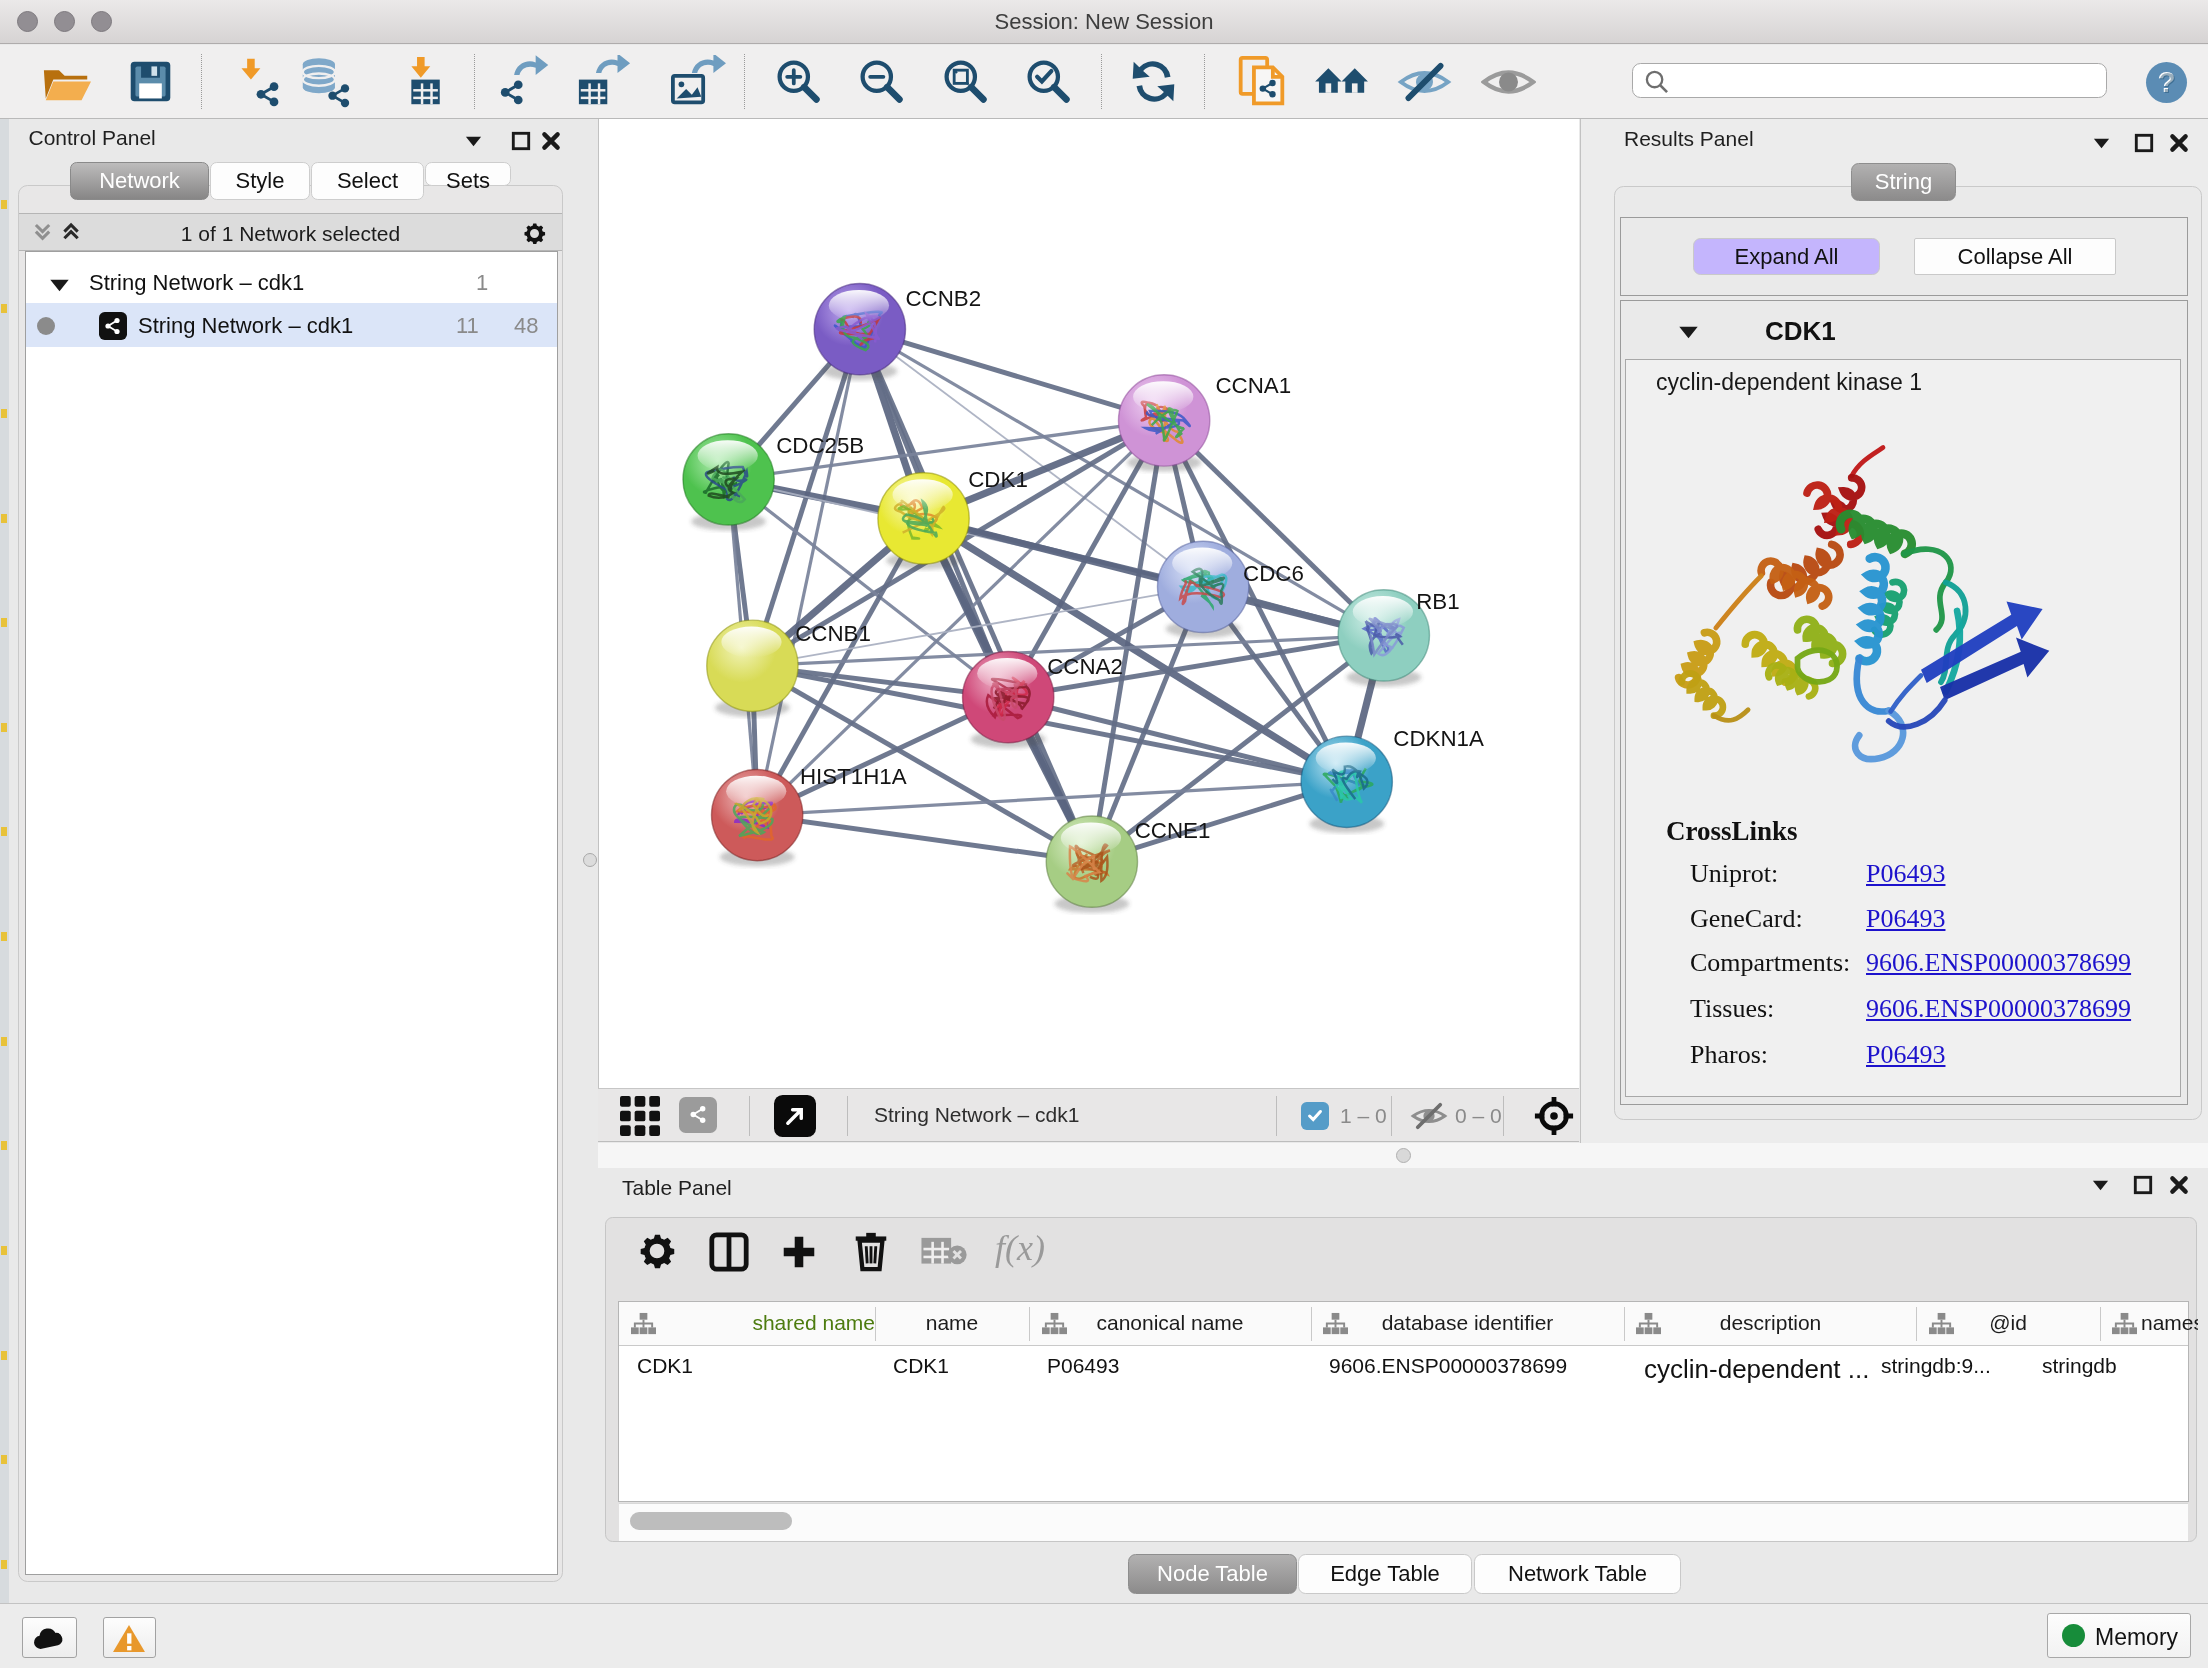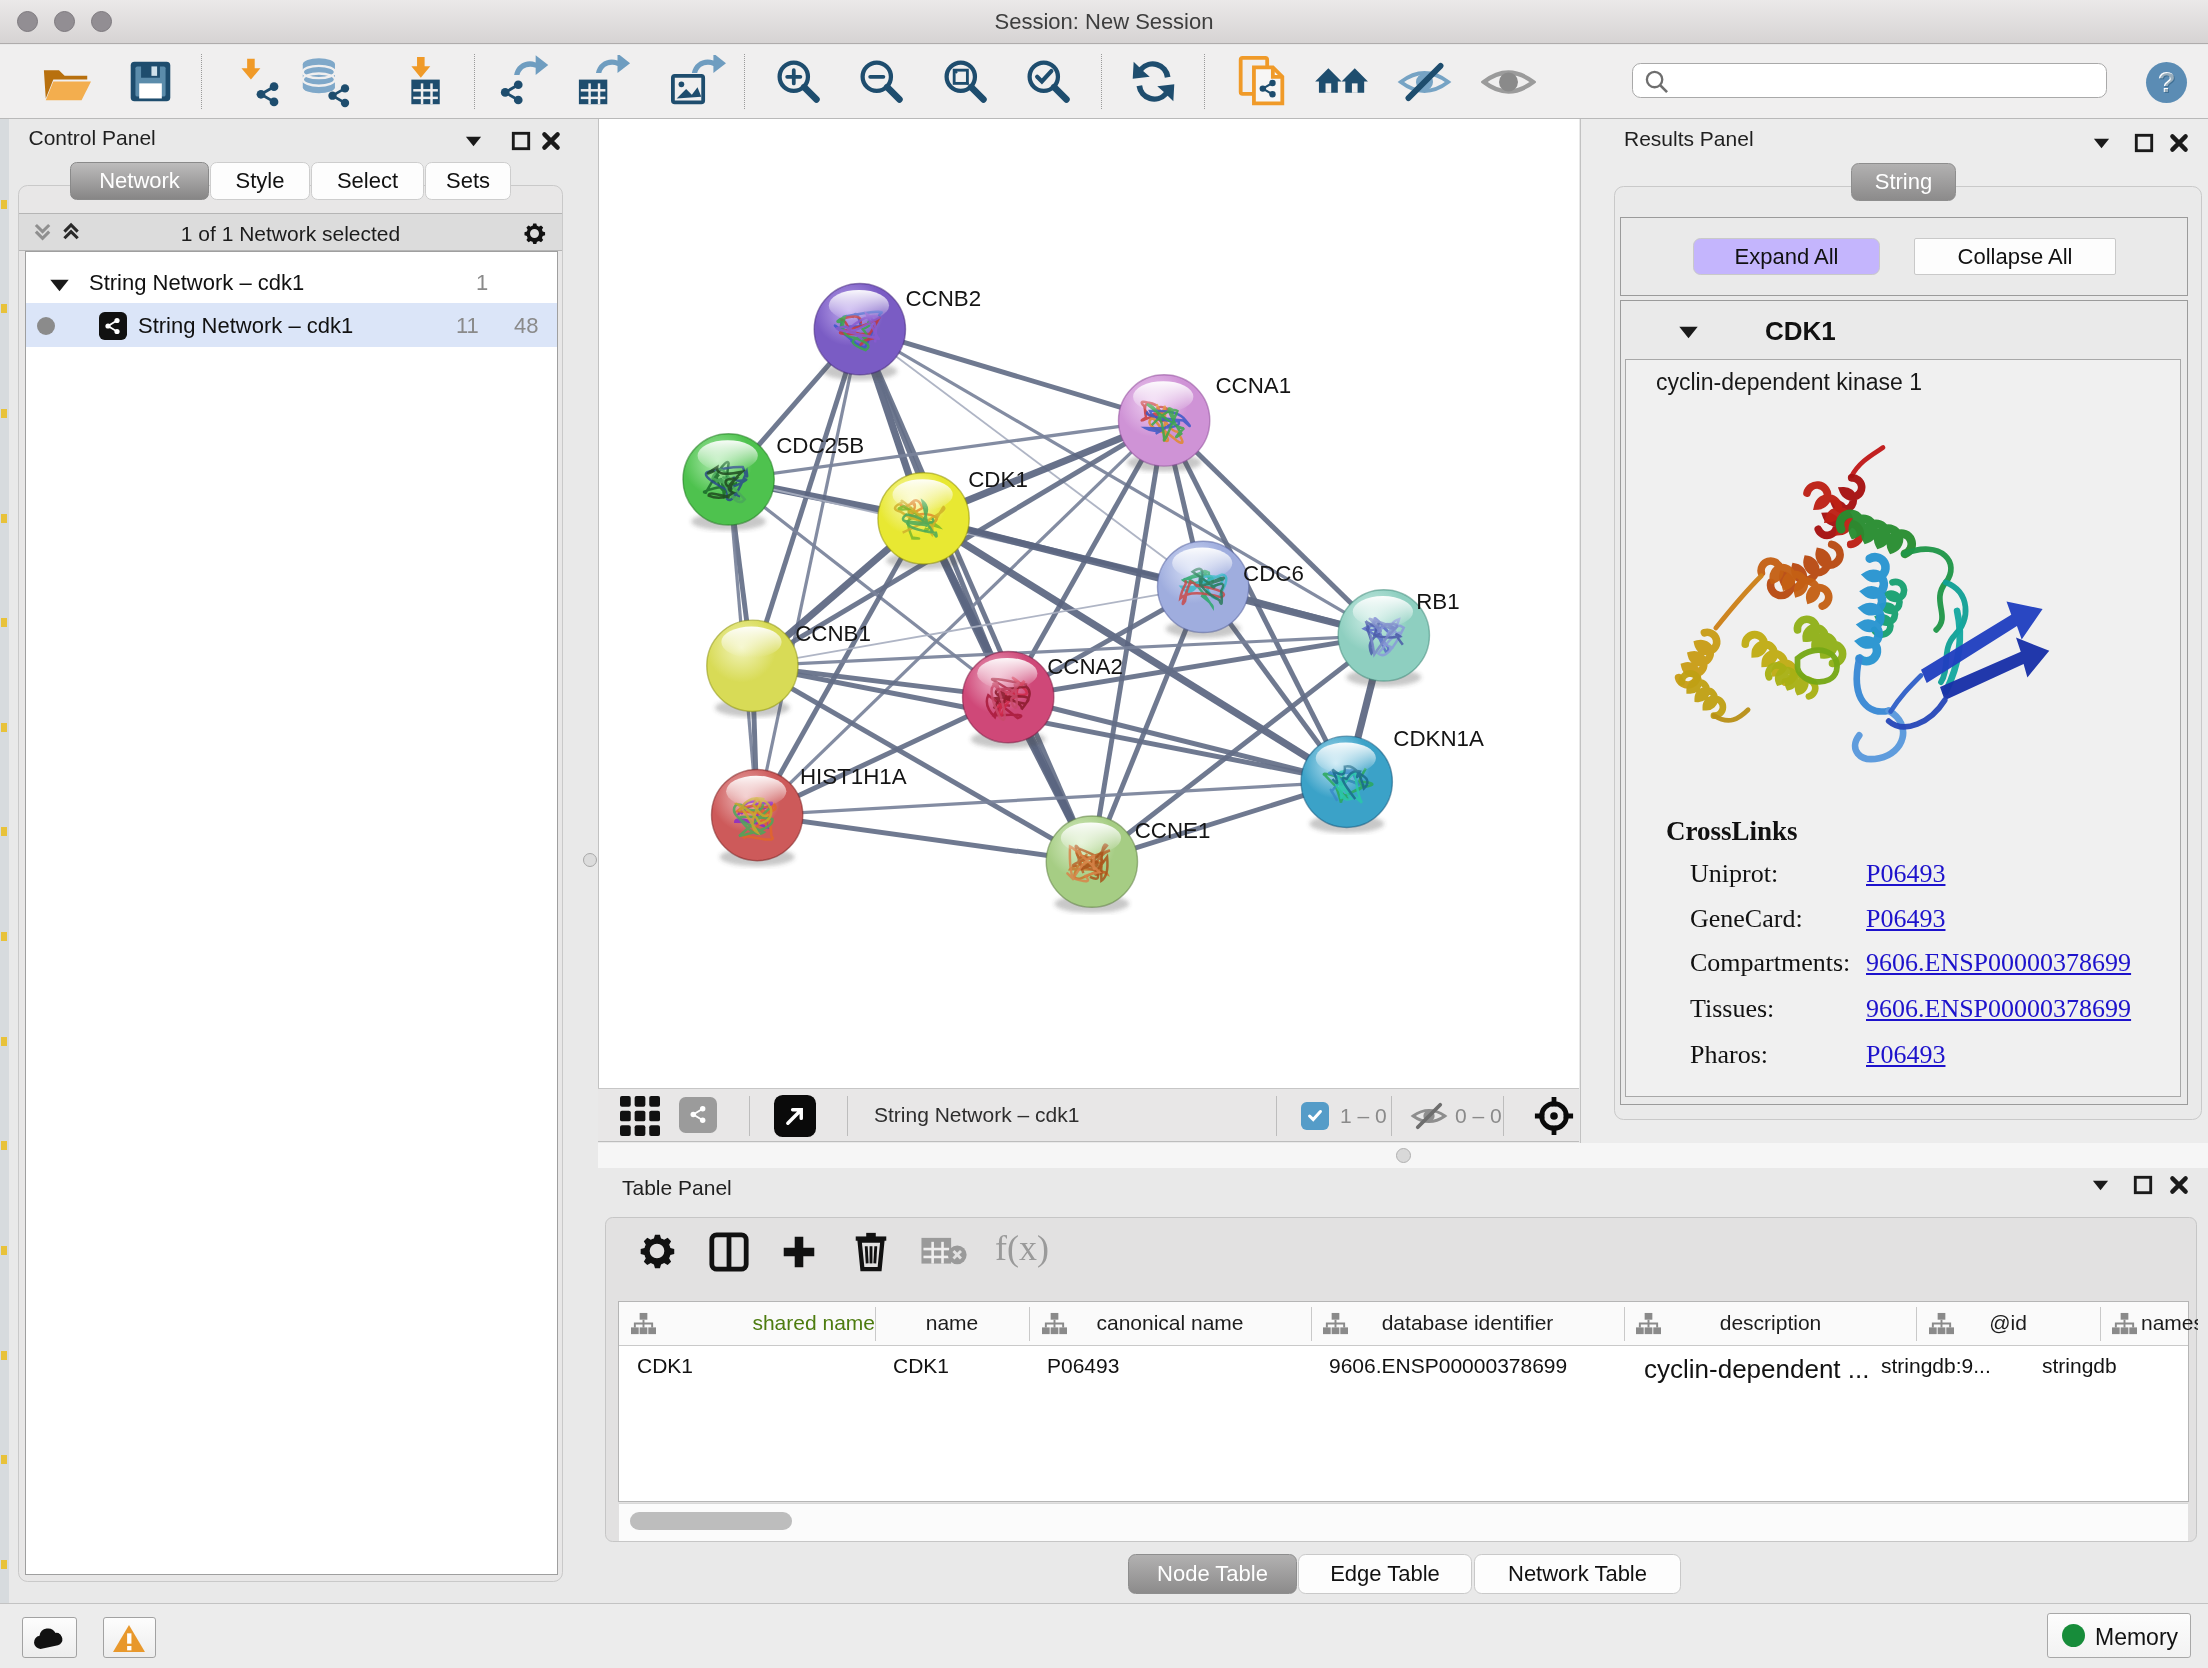--- a/index.html
+++ b/index.html
@@ -160,21 +160,21 @@
   </svg>
 <svg class="abs" style="left:510px;top:130px" width="22" height="22" viewBox="0 0 20 20">
     <rect x="3" y="3" width="14" height="14" fill="none" stroke="#1a1a1a" stroke-width="2.6"></rect>
   </svg>
 <svg class="abs" style="left:540px;top:130px" width="22" height="22" viewBox="0 0 20 20">
     <path d="M4 4 L16 16 M16 4 L4 16" stroke="#1a1a1a" stroke-width="4" stroke-linecap="round"></path>
   </svg>
 <div class="abs" style="left:70px;top:162px;width:139px;height:38px;background:linear-gradient(#bdbcbc,#878686);border:1px solid #8a8a8a;border-radius:6.7px;color:#fff;font-size:22px;text-align:center;line-height:36px;z-index:3">Network</div>
 <div class="abs" style="left:210px;top:162px;width:100px;height:38px;background:#fdfdfd;border:1px solid #cdcdcd;border-radius:6.7px;color:#111;font-size:22px;text-align:center;line-height:36px;z-index:3">Style</div>
 <div class="abs" style="left:311px;top:162px;width:113px;height:38px;background:#fdfdfd;border:1px solid #cdcdcd;border-radius:6.7px;color:#111;font-size:22px;text-align:center;line-height:36px;z-index:3">Select</div>
-<div class="abs" style="left:425px;top:162px;width:86px;height:38px;background:#fdfdfd;border:1px solid #cdcdcd;border-radius:6.7px;color:#111;font-size:22px;text-align:center;line-height:36px;z-index:3">Sets</div>
+<div class="abs" style="left:425px;top:162px;width:86px;height:24px;background:#fdfdfd;border:1px solid #cdcdcd;border-radius:6.7px;color:#111;font-size:22px;text-align:center;line-height:36px;z-index:3">Sets</div>
 <div class="abs" style="left:18px;top:185px;width:545px;height:1397px;background:#e8e7e7;border:1px solid #c9c9c9;border-radius:9.5px"></div>
 <div class="abs" style="left:19px;top:213px;width:543px;height:38px;background:#dcdcdc;border-top:1px solid #b5b5b5;border-bottom:1px solid #b5b5b5"></div>
 <svg class="abs" style="left:34px;top:222px" width="57" height="23" viewBox="0 0 60 24">
     <path d="M2 3 L9 10 L16 3 M2 10 L9 17 L16 10" fill="none" stroke="#8f8f8f" stroke-width="3.2"></path>
     <path d="M32 10 L39 3 L46 10 M32 17 L39 10 L46 17" fill="none" stroke="#2a2a2a" stroke-width="3.2"></path>
   </svg>
 <div class="abs" style="left:19px;top:222px;width:543px;text-align:center;font-size:21px;color:#1c1c1c">1 of 1 Network selected</div>
 <svg class="abs" style="left:521px;top:220px" width="27" height="27" viewBox="0 0 24 24">
     <path fill="#111" d="M12 8a4 4 0 100 8 4 4 0 000-8zm9.4 5.6l-2.1.6a7.3 7.3 0 01-.7 1.7l1.1 1.9-1.9 1.9-1.9-1.1c-.5.3-1.1.6-1.7.7l-.6 2.1h-2.7l-.6-2.1a7.3 7.3 0 01-1.7-.7l-1.9 1.1-1.9-1.9 1.1-1.9c-.3-.5-.6-1.1-.7-1.7l-2.1-.6v-2.7l2.1-.6c.1-.6.4-1.2.7-1.7L4.8 6.7l1.9-1.9 1.9 1.1c.5-.3 1.1-.6 1.7-.7l.6-2.1h2.7l.6 2.1c.6.1 1.2.4 1.7.7l1.9-1.1 1.9 1.9-1.1 1.9c.3.5.6 1.1.7 1.7l2.1.6z"></path>
   </svg>
@@ -558,21 +558,21 @@
     <g transform="translate(0,2) scale(1.05)">
       <rect x="0" y="0" width="30" height="26" fill="#9a9a9a"></rect>
       <rect x="10" y="4" width="2.6" height="22" fill="#f0efef"></rect>
       <rect x="20" y="4" width="2.6" height="22" fill="#f0efef"></rect>
       <rect x="2" y="10" width="26" height="2.6" fill="#f0efef"></rect>
       <rect x="2" y="18" width="26" height="2.6" fill="#f0efef"></rect>
     </g>
     <circle cx="38" cy="20" r="10" fill="#9a9a9a"></circle>
     <path d="M34 16 L42 24 M42 16 L34 24" stroke="#e2e1e1" stroke-width="3"></path>
   </svg>
-<div class="abs ser" style="left:995px;top:1227px;font-size:36px;color:#9a9a9a">f(x)</div>
+<div class="abs ser" style="left:995px;top:1227px;font-size:36px;font-style:italic;color:#9a9a9a">f(x)</div>
 <div class="abs" style="left:618px;top:1301px;width:1571px;height:201px;background:#fff;border:1px solid #b5b5b5"></div>
 <div class="abs" style="left:619px;top:1302px;width:1569px;height:44px;background:#fafafa;border-bottom:1px solid #c9c9c9"></div>
 <div class="abs" style="left:618px;top:1311px;width:257px;text-align:right;font-size:21px;color:#4d7c0f;overflow:hidden;white-space:nowrap">shared name</div>
 <div class="abs" style="left:875px;top:1307px;width:1px;height:34px;background:#c9c9c9"></div>
 <div class="abs" style="left:875px;top:1311px;width:154px;text-align:center;font-size:21px;color:#1c1c1c;overflow:hidden;white-space:nowrap">name</div>
 <div class="abs" style="left:1029px;top:1307px;width:1px;height:34px;background:#c9c9c9"></div>
 <div class="abs" style="left:1029px;top:1311px;width:282px;text-align:center;font-size:21px;color:#1c1c1c;overflow:hidden;white-space:nowrap">canonical name</div>
 <div class="abs" style="left:1311px;top:1307px;width:1px;height:34px;background:#c9c9c9"></div>
 <div class="abs" style="left:1311px;top:1311px;width:313px;text-align:center;font-size:21px;color:#1c1c1c;overflow:hidden;white-space:nowrap">database identifier</div>
 <div class="abs" style="left:1624px;top:1307px;width:1px;height:34px;background:#c9c9c9"></div>

